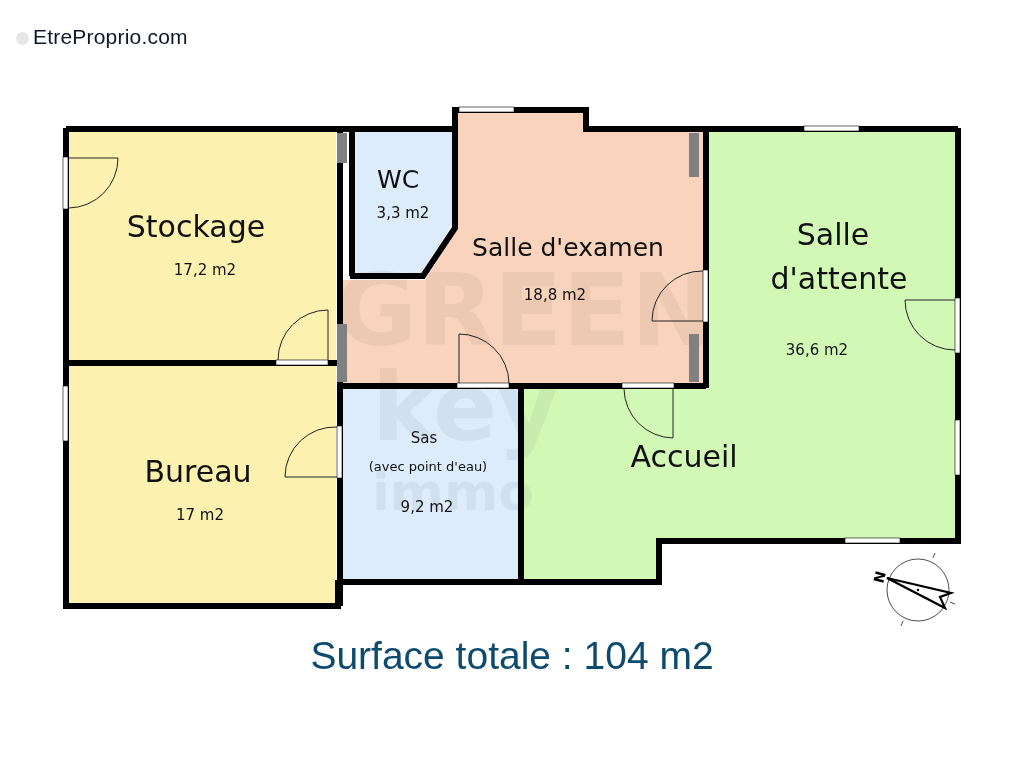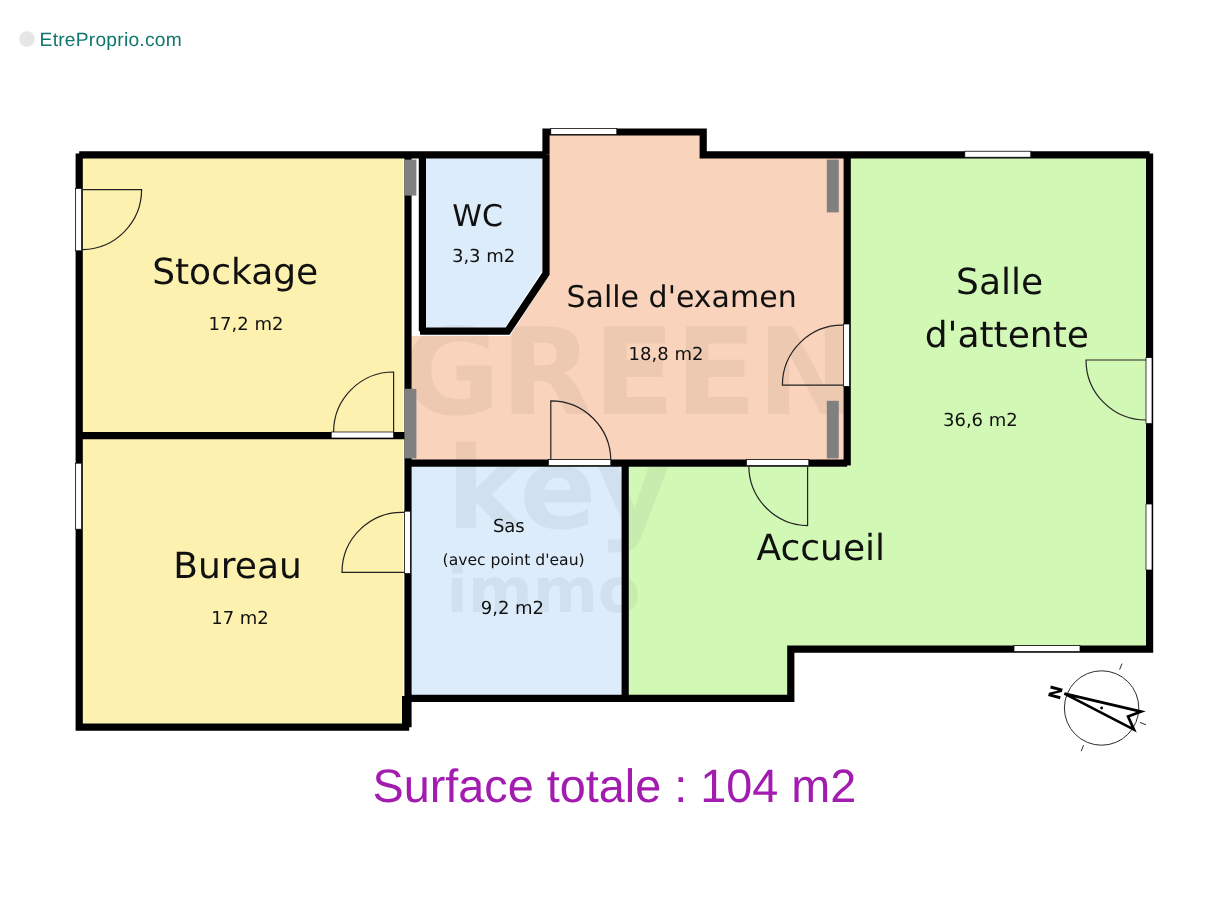--- a/index.html
+++ b/index.html
@@ -1,25 +1,25 @@
 <!DOCTYPE html>
 <html><head>
   <meta charset="utf-8">
   <style>
     html, body { margin: 0; padding: 0; background: #ffffff; }
     body { width: 1024px; height: 768px; position: relative; overflow: hidden; font-family: "DejaVu Sans", sans-serif; }
-    .watermark-top { position: absolute; left: 16px; top: 25px; font-family: "Liberation Sans", sans-serif; font-size: 16px; color: #0f766e; letter-spacing: 0.2px; }
+    .watermark-top { position: absolute; left: 16px; top: 25px; font-family: "Liberation Sans", sans-serif; font-size: 21px; color: #0f172a; letter-spacing: 0.2px; }
     .watermark-top .c { display: inline-block; width: 13px; height: 13px; border-radius: 50%; background: #e6e6e6; margin-right: 4px; vertical-align: -1px; }
     svg.plan { position: absolute; left: 0; top: 0; }
     .lbl-big { font-family: "DejaVu Sans", sans-serif; font-size: 30px; fill: #111; }
     .lbl-mid { font-family: "DejaVu Sans", sans-serif; font-size: 25px; fill: #111; }
     .lbl-area { font-family: "DejaVu Sans", sans-serif; font-size: 15px; fill: #111; }
     .lbl-small { font-family: "DejaVu Sans", sans-serif; font-size: 13px; fill: #111; }
     .wm { font-family: "DejaVu Sans", sans-serif; font-weight: bold; fill: #000; opacity: 0.045; }
-    .total { position: absolute; left: 0; width: 1024px; top: 634px; text-align: center; font-family: "Liberation Sans", sans-serif; font-size: 39px; color: #a21caf; }
+    .total { position: absolute; left: 0; width: 1024px; top: 634px; text-align: center; font-family: "Liberation Sans", sans-serif; font-size: 39px; color: #0c4a6e; }
   </style>
 </head>
 <body>
 
 <div class="watermark-top"><span class="c"></span><span>EtreProprio.com</span></div>
 
 <svg class="plan" width="1024" height="768" viewBox="0 0 1024 768">
 
   <g>
     <rect x="68" y="131" width="268" height="230" fill="#fcf1ae"></rect>

